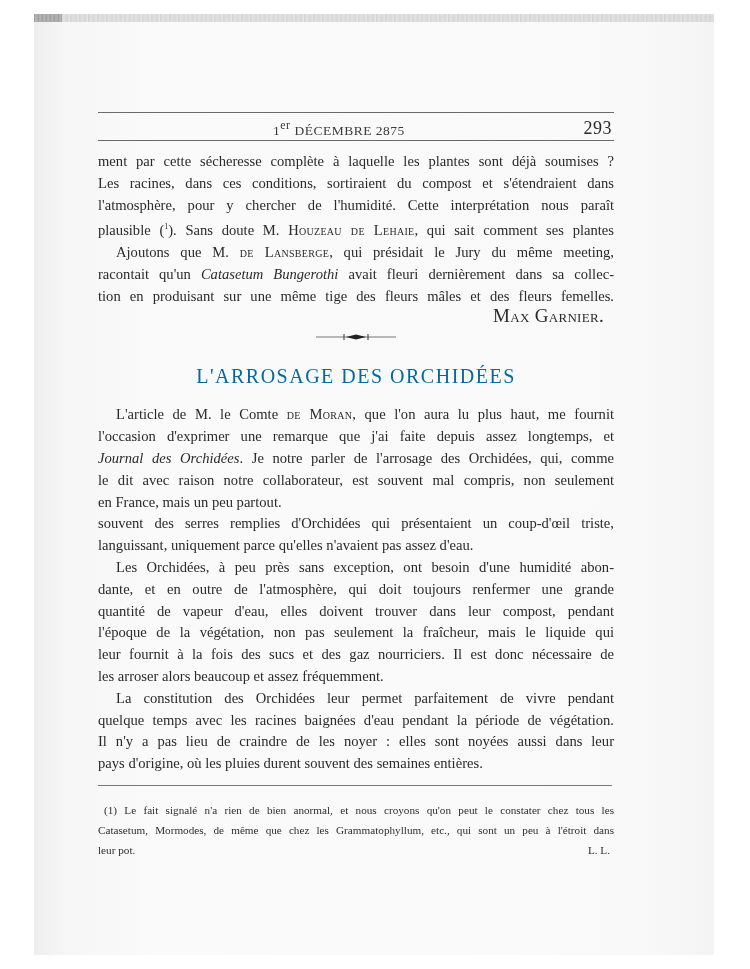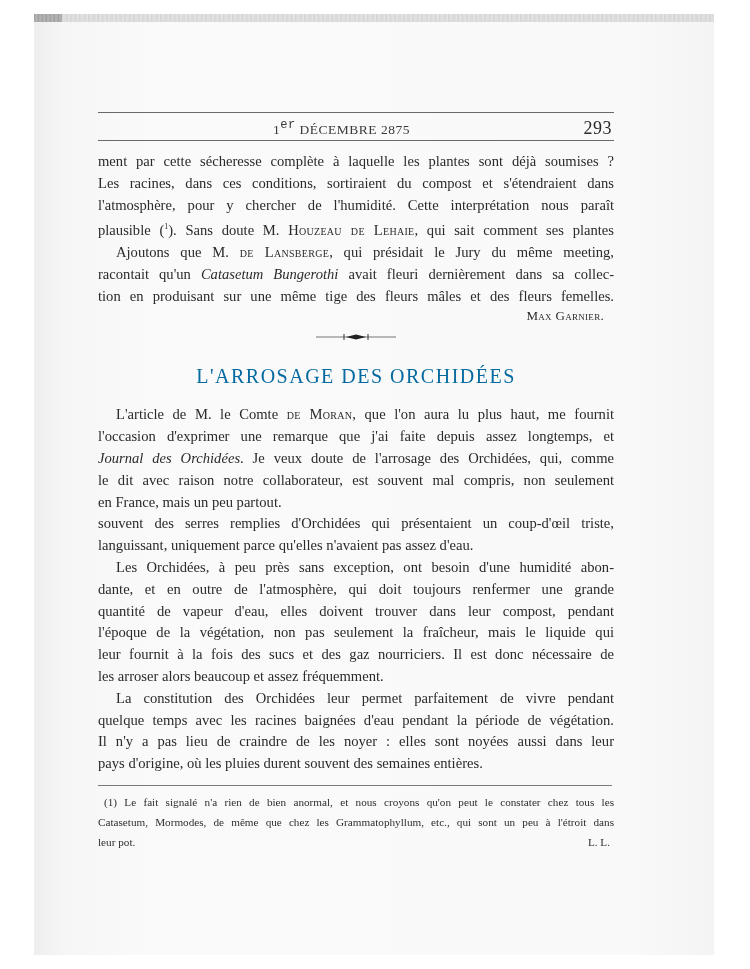--- a/index.html
+++ b/index.html
@@ -55,21 +55,20 @@
     }
     .running-head .title {
       position: absolute;
       left: 175px;
       top: 5px;
       color: #3a3a3a;
     }
     .running-head .title sup {
       font-size: 12px;
       vertical-align: 6px;
-      font-family: Liberation Mono, monospace;
     }
     .running-head .folio {
       position: absolute;
       right: 2px;
       top: 5px;
       font-size: 18px;
     }
     .body-text {
       margin-top: 10px;
       font-size: 14.6px;
@@ -88,21 +87,21 @@
     }
     .indent { text-indent: 18px; }
     .sc {
       font-variant: small-caps;
       letter-spacing: 0.3px;
     }
     .signature {
       display: block;
       text-align: right;
       padding-right: 10px;
-      font-size: 13px;
+      font-size: 19px;
       line-height: 18px;
     }
     .ornament {
       margin: 6px auto 0 auto;
       width: 80px;
       height: 12px;
       position: relative;
     }
     .ornament svg { display: block; }
     .article-title {
@@ -112,21 +111,21 @@
       margin-top: 22px;
       margin-bottom: 16px;
       color: #0369a1;
     }
     .footnote-sep {
       margin-top: 10px;
       border-top: 1px solid #7a7a7a;
       width: 514px;
     }
     .footnotes {
-      margin-top: 6px;
+      margin-top: 14px;
       font-size: 11.2px;
       line-height: 20px;
       color: #2e2e2e;
     }
     .footnotes .line { text-align-last: justify; }
     .footnote-last {
       display: flex;
       justify-content: space-between;
     }
     .footnote-last .initials { padding-right: 4px; }
@@ -168,21 +167,21 @@
       <line x1="52" y1="3" x2="52" y2="9" stroke="#333" stroke-width="1"></line>
       <path d="M30 6 L40 3.5 L50 6 L40 8.5 Z" fill="#222"></path>
     </svg>
   </div>
 
   <div class="article-title">L'ARROSAGE DES ORCHIDÉES</div>
 
   <div class="body-text" style="margin-top:0">
     <span class="line indent"><span>L'article de M. le Comte </span><span class="sc">de Moran</span><span>, que l'on aura lu plus haut, me fournit</span></span>
     <span class="line">l'occasion d'exprimer une remarque que j'ai faite depuis assez longtemps, et</span>
-    <span class="line"><em>Journal des Orchidées</em><span>. Je veux doute de l'arrosage des Orchidées, qui, comme</span></span>
+    <span class="line"><em>Journal des Orchidées</em><span>. Je notre parler de l'arrosage des Orchidées, qui, comme</span></span>
     <span class="line">le dit avec raison notre collaborateur, est souvent mal compris, non seulement</span>
     <span class="line last">en France, mais un peu partout.</span>
 
     <span class="line">souvent des serres remplies d'Orchidées qui présentaient un coup-d'œil triste,</span>
     <span class="line last">languissant, uniquement parce qu'elles n'avaient pas assez d'eau.</span>
 
     <span class="line indent">Les Orchidées, à peu près sans exception, ont besoin d'une humidité abon-</span>
     <span class="line">dante, et en outre de l'atmosphère, qui doit toujours renfermer une grande</span>
     <span class="line">quantité de vapeur d'eau, elles doivent trouver dans leur compost, pendant</span>
     <span class="line">l'époque de la végétation, non pas seulement la fraîcheur, mais le liquide qui</span>

